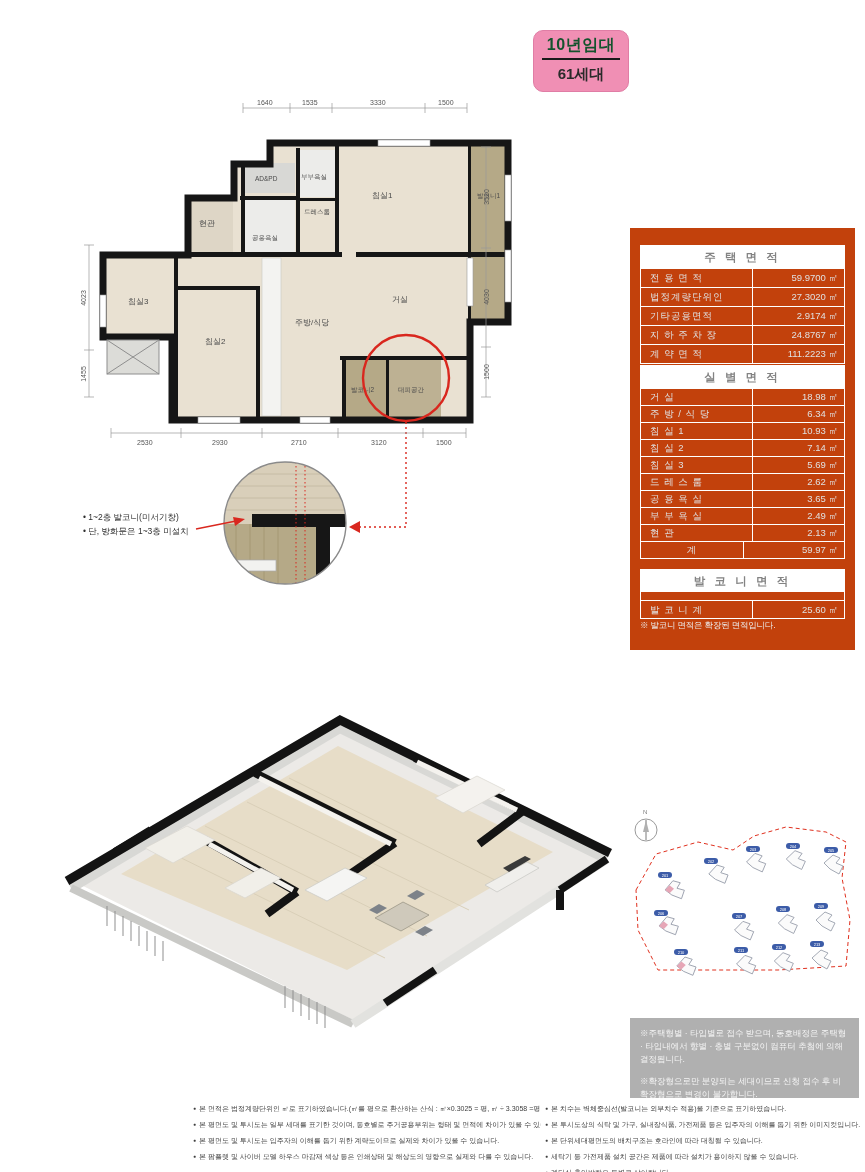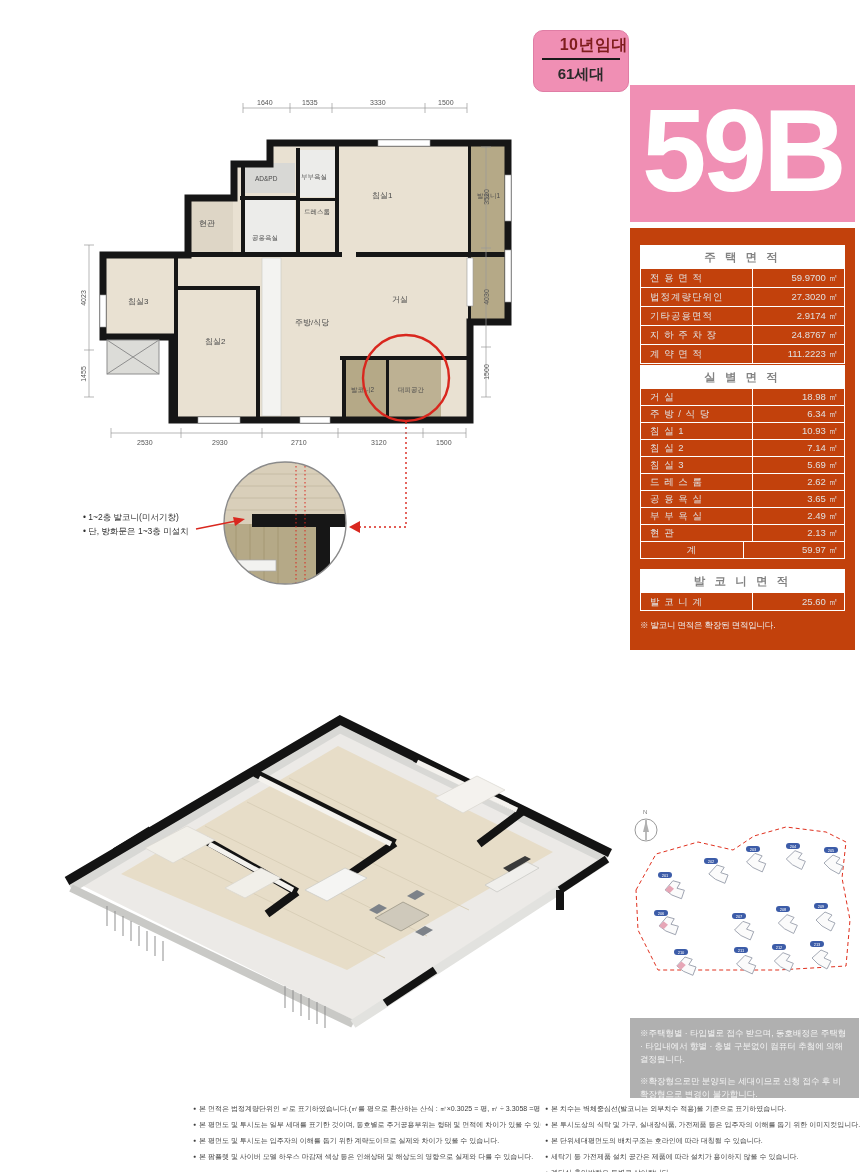--- a/index.html
+++ b/index.html
@@ -2,40 +2,40 @@
 <html><head>
 <meta charset="utf-8">
 <style>
   html,body{margin:0;padding:0;background:#ffffff;}
   body{font-family:"Liberation Sans",sans-serif;}
   #page{position:relative;width:865px;height:1172px;background:#fff;overflow:hidden;}
 
   
   .lease-badge{position:absolute;left:533px;top:30px;width:94px;height:60px;
     background:#f08fb4;border:1px solid #e07da5;border-radius:10px;text-align:center;}
-  .lease-badge .l1{font-size:16px;font-weight:bold;color:#7f1d1d;line-height:27px;letter-spacing:.5px;text-align:right;}
+  .lease-badge .l1{font-size:16px;font-weight:bold;color:#14532d;line-height:27px;letter-spacing:.5px;}
   .lease-badge .dv{border-top:2px solid #1a1a1a;width:78px;margin:0 auto;}
   .lease-badge .l2{font-size:15px;font-weight:bold;color:#2a2a2a;line-height:27px;}
 
   
   .type-box{position:absolute;left:630px;top:85px;width:225px;height:137px;background:#f08fb4;}
   .type-box .code{display:block;text-align:center;color:#fff;font-weight:bold;
     font-size:116px;line-height:133px;letter-spacing:-4px;}
 
   
   .gray-panel{position:absolute;left:630px;top:228px;width:225px;height:422px;background:#c2410c;}
   .area-table{position:absolute;left:10px;width:203px;border:1px solid #fff;}
   .area-table .hd{background:#fff;color:#838383;font-weight:bold;text-align:center;
     font-size:11.5px;letter-spacing:3px;padding:4px 0 3px;}
   .trow{display:flex;border-top:1px solid #fff;color:#e0e0e0;font-size:9.5px;}
   .trow .tlb{width:102px;padding-left:9px;letter-spacing:1px;border-right:1px solid #fff;}
   .trow .tvl{flex:1;text-align:right;padding-right:6px;}
   .t-housing{top:17px;}  .t-housing .trow{height:18px;line-height:18px;}
   .t-rooms{top:137px;}   .t-rooms  .trow{height:16px;line-height:16px;}
-  .t-balcony{top:341px;} .t-balcony .trow{height:17px;line-height:17px;}
+  .t-balcony{top:341px;} .t-balcony .trow{height:17px;line-height:17px;margin-top:8px;}
   .tbl-note{position:absolute;left:10px;top:392px;color:#ededed;font-size:8.5px;letter-spacing:-.2px;}
 
   
   .notes-panel{position:absolute;left:630px;top:1018px;width:229px;height:80px;background:#b0b0b0;
     padding:9px 10px;box-sizing:border-box;}
   .notes-panel p{margin:0 0 8px 0;color:#f4f4f4;font-size:8.5px;line-height:1.55;}
 
   
   .fnotes{position:absolute;top:1104px;font-size:7px;color:#3e3e3e;}
   .fnotes.left{left:193px;width:348px;}
@@ -53,23 +53,20 @@
 <body>
 
 <div id="page">
 
   <div class="lease-badge">
     <div class="l1">10년임대</div>
     <div class="dv"></div>
     <div class="l2">61세대</div>
   </div>
 
-  <div class="type-box">
-    <span class="code">59B</span>
-  </div>
 
   <svg style="position:absolute;left:55px;top:85px;" width="470" height="545" viewBox="55 85 470 545">
     <defs>
       <clipPath id="dc">
           <circle cx="285" cy="523" r="61"></circle>
         </clipPath>
     </defs>
 
     <polygon points="234,164 270,164 270,143 508,143 508,322 470,322 470,420 172,420 172,337 103,337 103,255 188,255 188,198 234,198" fill="#e9e1d2"></polygon>
 

